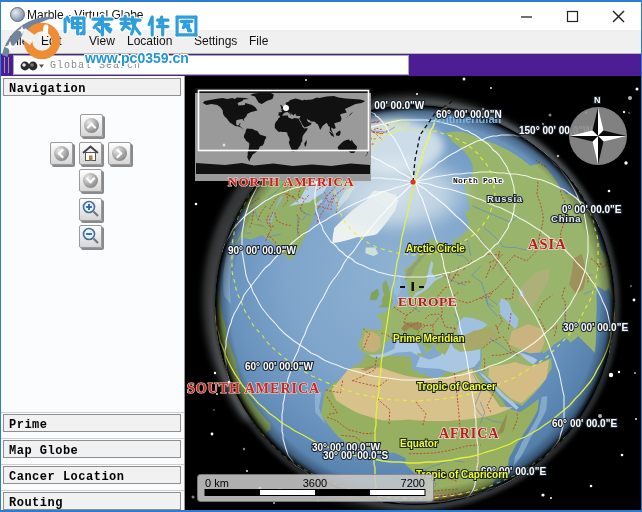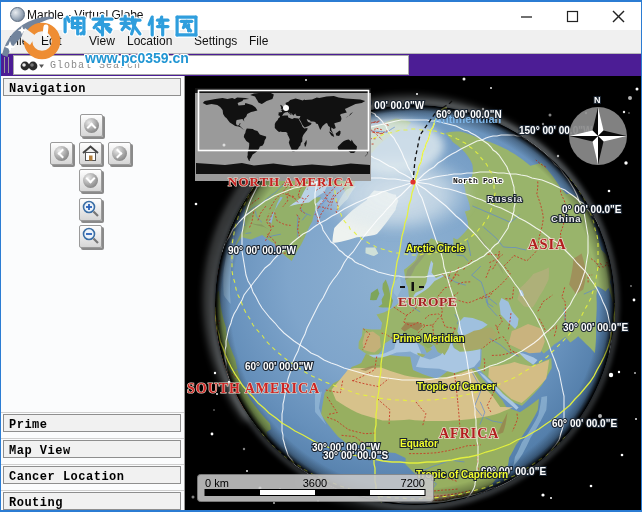--- a/index.html
+++ b/index.html
@@ -103,21 +103,21 @@
       <div class="navbtn" style="left:78px;top:149px">
         <svg width="21" height="21" style="position:absolute;left:0;top:0" viewBox="0 0 21 21">
           <circle cx="9" cy="8" r="5.5" fill="#eef4fa" stroke="#3a6ea5" stroke-width="1.6"></circle>
           <line x1="13.5" y1="12.5" x2="18" y2="17" stroke="#777" stroke-width="2.2"></line>
           <line x1="6" y1="8" x2="12" y2="8" stroke="#2a62b8" stroke-width="1.8"></line>
         </svg>
       </div>
     <div class="sep" style="top:336px"></div>
       <div class="hdr" style="top:338px">Prime</div>
     <div class="sep" style="top:362px"></div>
-      <div class="hdr" style="top:364px">Map View</div>
+      <div class="hdr" style="top:364px">Map Globe</div>
     <div class="sep" style="top:388px"></div>
       <div class="hdr" style="top:390px">Cancer Location</div>
     <div class="sep" style="top:414px"></div>
       <div class="hdr" style="top:416px">Routing</div>
   </div>
   <div id="map">
     <svg width="456" height="434" viewBox="185 76 456 434">
       <defs>
         <radialGradient id="ocean" cx="46%" cy="42%" r="62%">
           <stop offset="0%" stop-color="#8fb2d2"></stop>

